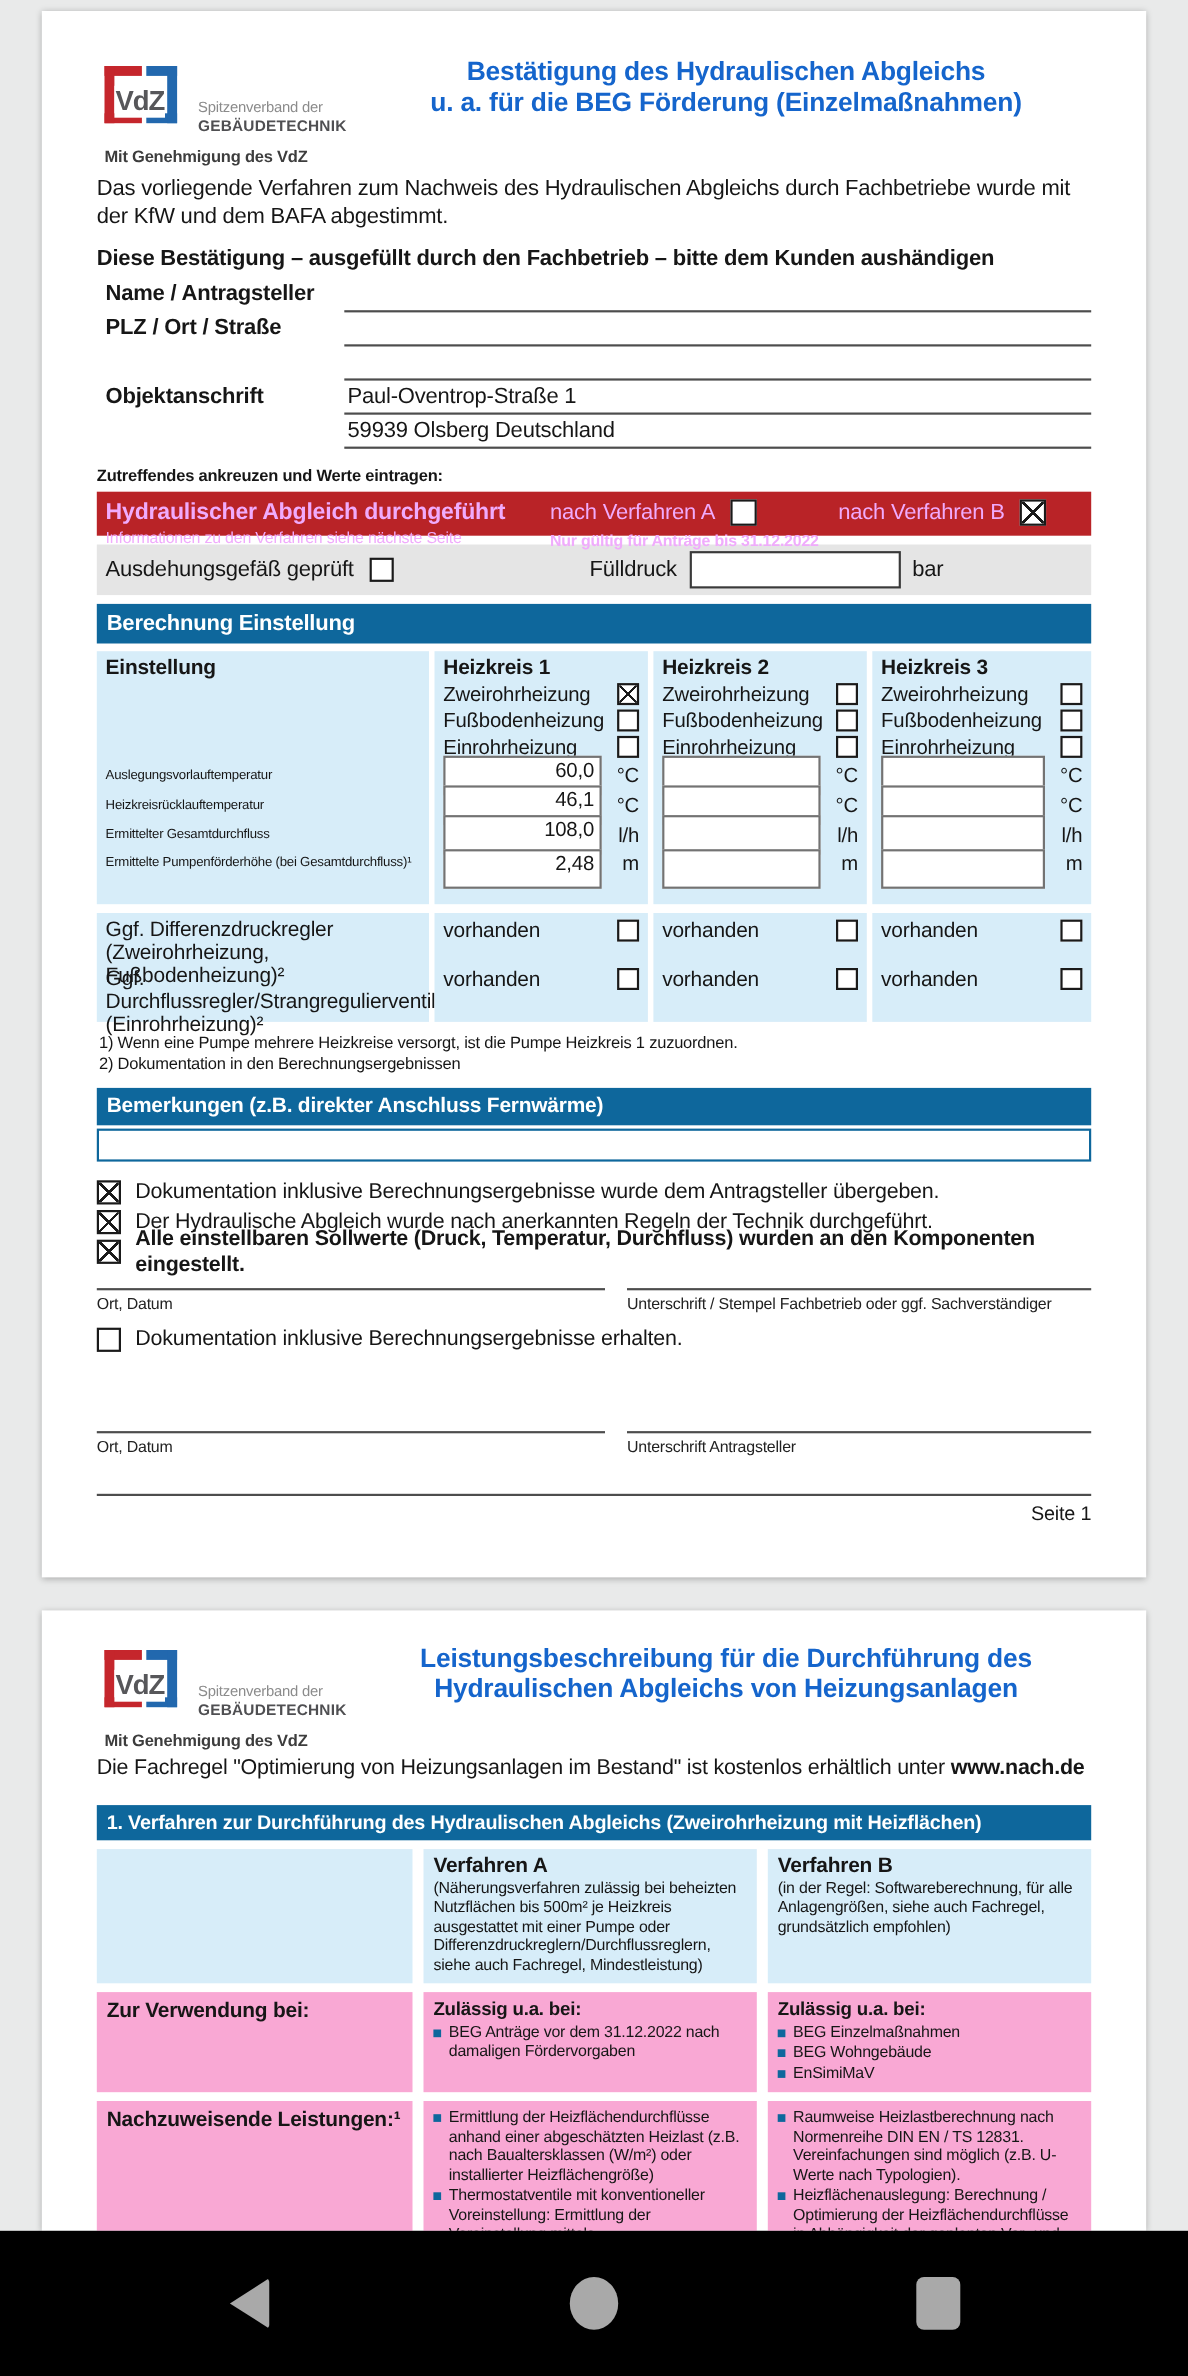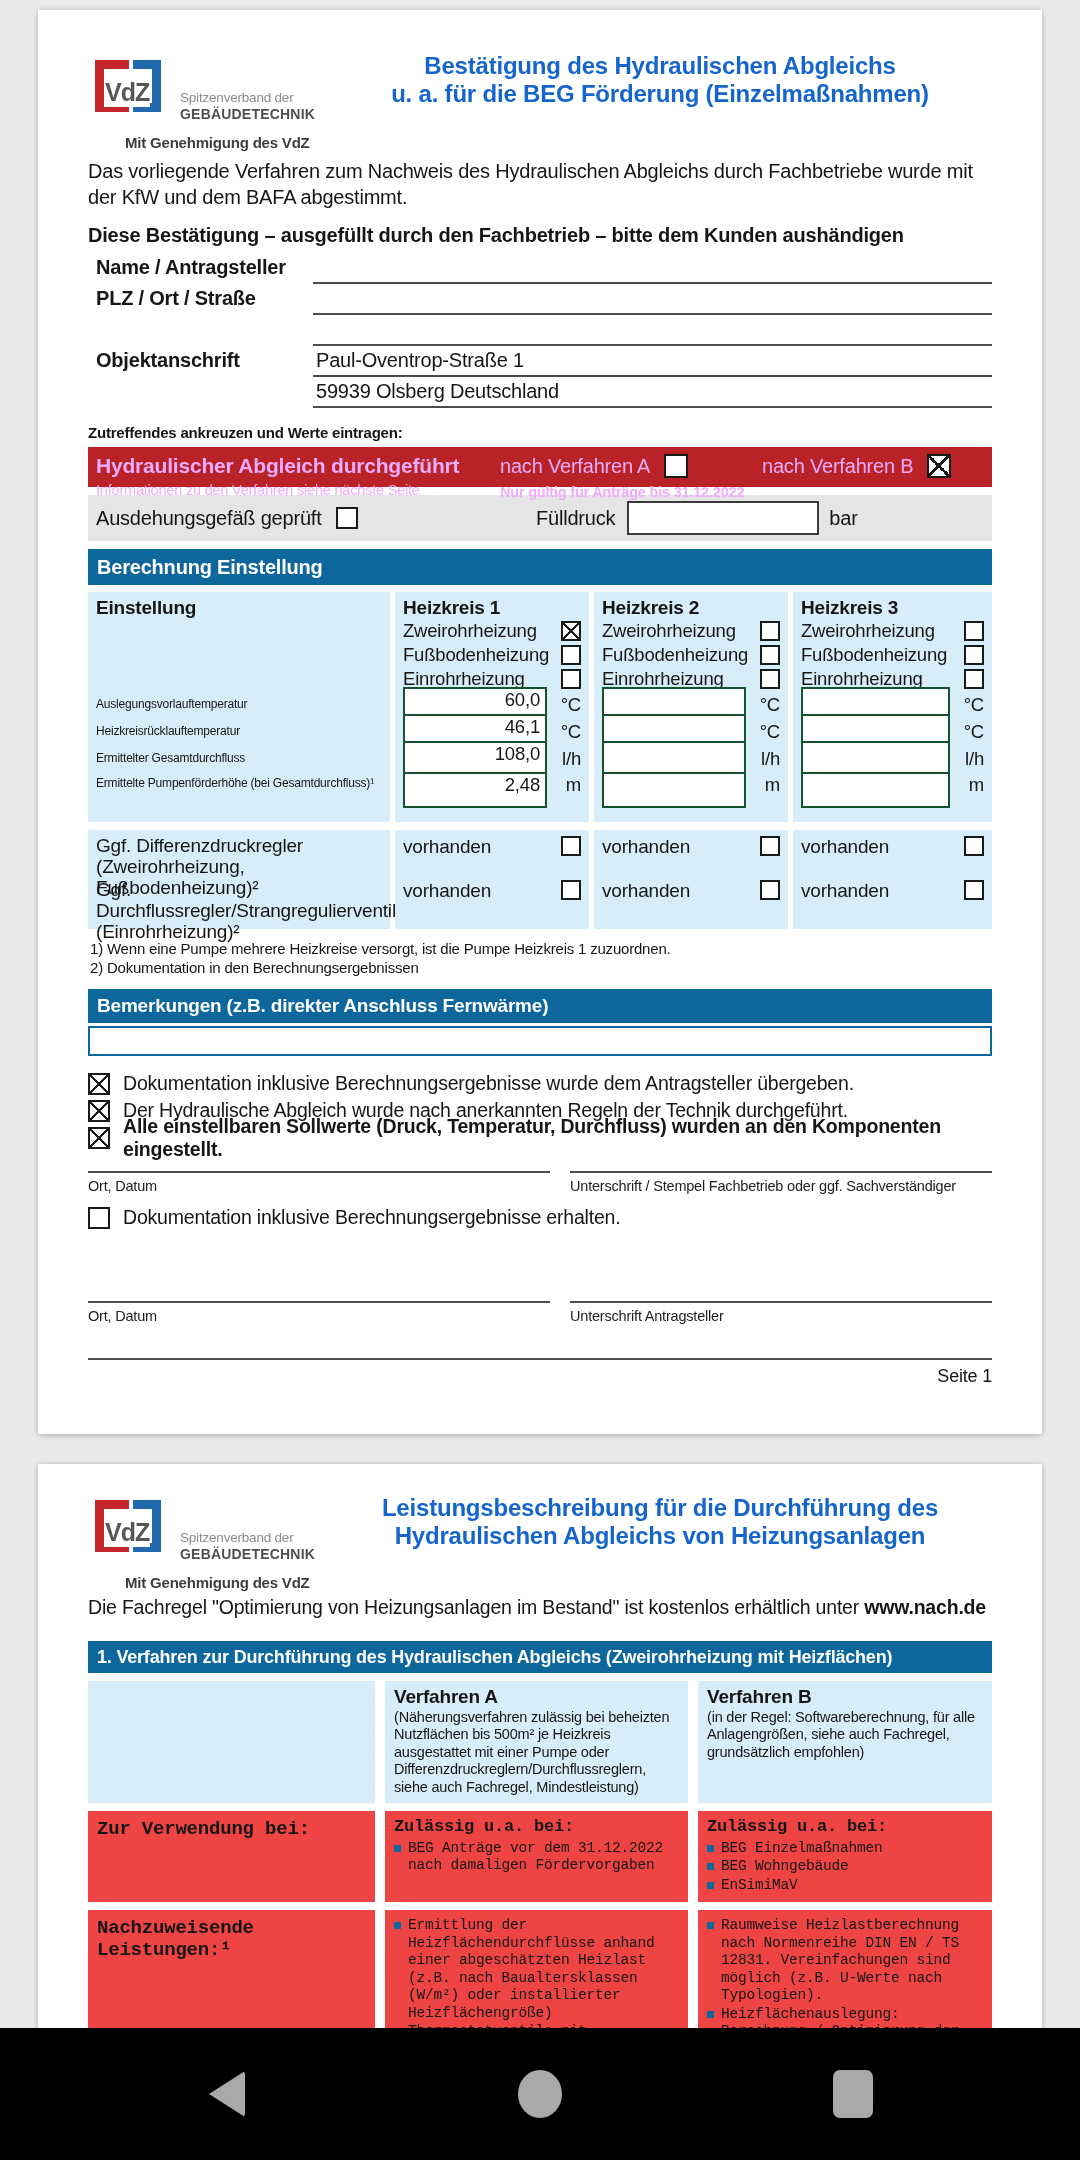--- a/index.html
+++ b/index.html
@@ -19,21 +19,21 @@
   
   .logo { position:relative; width:66px; height:52px; }
   .bracket-l { position:absolute; left:0; top:0; width:34px; height:100%;
                border:9px solid var(--logo_red); border-right:none; }
   .bracket-r { position:absolute; right:0; top:0; width:28px; height:100%;
                border:9px solid var(--logo_blue); border-left:none; }
   .vdz-text { position:absolute; left:9px; bottom:5px; font-size:25px; font-weight:bold;
               color:#57575a; letter-spacing:-1px; z-index:2; background:#fff; padding:0 1px; }
   .logo-side { position:absolute; font-size:13.5px; color:#8b8b8b; line-height:16px; }
   .logo-side .l2 { display:block; color:#4f4f52; font-weight:bold; font-size:14px; letter-spacing:.2px; }
-  .approval { font-size:15px; font-weight:bold; color:#3d3d3d;margin-left:30px; }
+  .approval { font-size:15px; font-weight:bold; color:#3d3d3d; }
 
   
   .doc-header { position:relative; height:146px; }
   #page1 .logo { position:absolute; left:7px; top:50px; }
   #page1 .logo-side { left:92px; top:80px; }
   #page1 .approval { position:absolute; left:7px; top:124px; }
   .doc-title { position:absolute; left:240px; right:0; top:42px; text-align:center;
                color:var(--title_blue); font-weight:bold; font-size:24px; line-height:28px; }
 
   .intro { margin-top:2px; font-size:20px; line-height:26px; }
@@ -80,21 +80,21 @@
   .c0-h { font-weight:bold; font-size:19px; height:22px; }
   .c0-sp { height:72px; }
   .c0-l { height:27px; font-size:12px; line-height:27px; }
   .c0-l.tall { height:44px; line-height:22px; }
   .hk-title { font-weight:bold; font-size:19px; height:22px; }
   .type-row { display:flex; justify-content:space-between; align-items:center;
               height:24px; font-size:18.5px; }
   .type-row .cb { width:20px; height:20px; }
   .val-row { display:flex; align-items:center; height:27px; }
   .val-row.tall { height:44px; align-items:flex-start; }
-  .vbox { flex:1; height:36px; background:#fff; border:2px solid #14532d;
+  .vbox { flex:1; height:36px; background:#fff; border:2px solid #737373;
           font-size:18.5px; text-align:right; padding:0 5px; line-height:21px; }
   .vunit { width:34px; text-align:right; font-size:18.5px; line-height:25px; }
 
   .calc2 { margin-top:8px; }
   .p-label { font-size:19px; line-height:21px; height:44px; }
   .pr-row { display:flex; justify-content:space-between; align-items:flex-start;
             height:44px; font-size:19px; padding-top:1px; }
   .pr-row .cb { width:20px; height:20px; }
 
   .footnotes { margin-top:10px; font-size:15px; line-height:19px; padding-left:2px; }
@@ -121,21 +121,21 @@
   #page2 .logo-side { left:92px; top:66px; }
   #page2 .approval { position:absolute; left:7px; top:110px; }
   #page2 .doc-title { top:30px; }
   .fachregel { margin-top:4px; font-size:19.5px; }
   .fachregel b { font-weight:bold; }
   .p2-band { margin-top:22px; height:32px; background:var(--section_blue); color:#fff;
              font-weight:bold; font-size:18px; line-height:32px; padding:0 9px; }
   .t-row { display:grid; grid-template-columns:287px 303px 294px; column-gap:10px; margin-top:8px; }
   .t-cell { padding:7px 9px; font-size:14.5px; line-height:17.5px; }
   .t-cell.blue { background:var(--light_blue); }
-  .t-cell.grey { background:#ef4444;font-family:Liberation Mono, monospace; }
+  .t-cell.grey { background:#f9a8d4; }
   .t-head { font-weight:bold; font-size:19px; margin-bottom:3px; }
   .t-label { font-weight:bold; font-size:19px; line-height:22px; }
   .t-sub { font-weight:bold; font-size:17px; margin-bottom:4px; }
   ul.blist { list-style:none; }
   ul.blist li { position:relative; padding-left:14px; margin-bottom:1px; }
   ul.blist li::before { content:""; position:absolute; left:0; top:5px; width:7px; height:7px;
                         background:var(--section_blue); }
 
   
   .navbar { position:absolute; left:0; top:2028px; width:1080px; height:132px;

